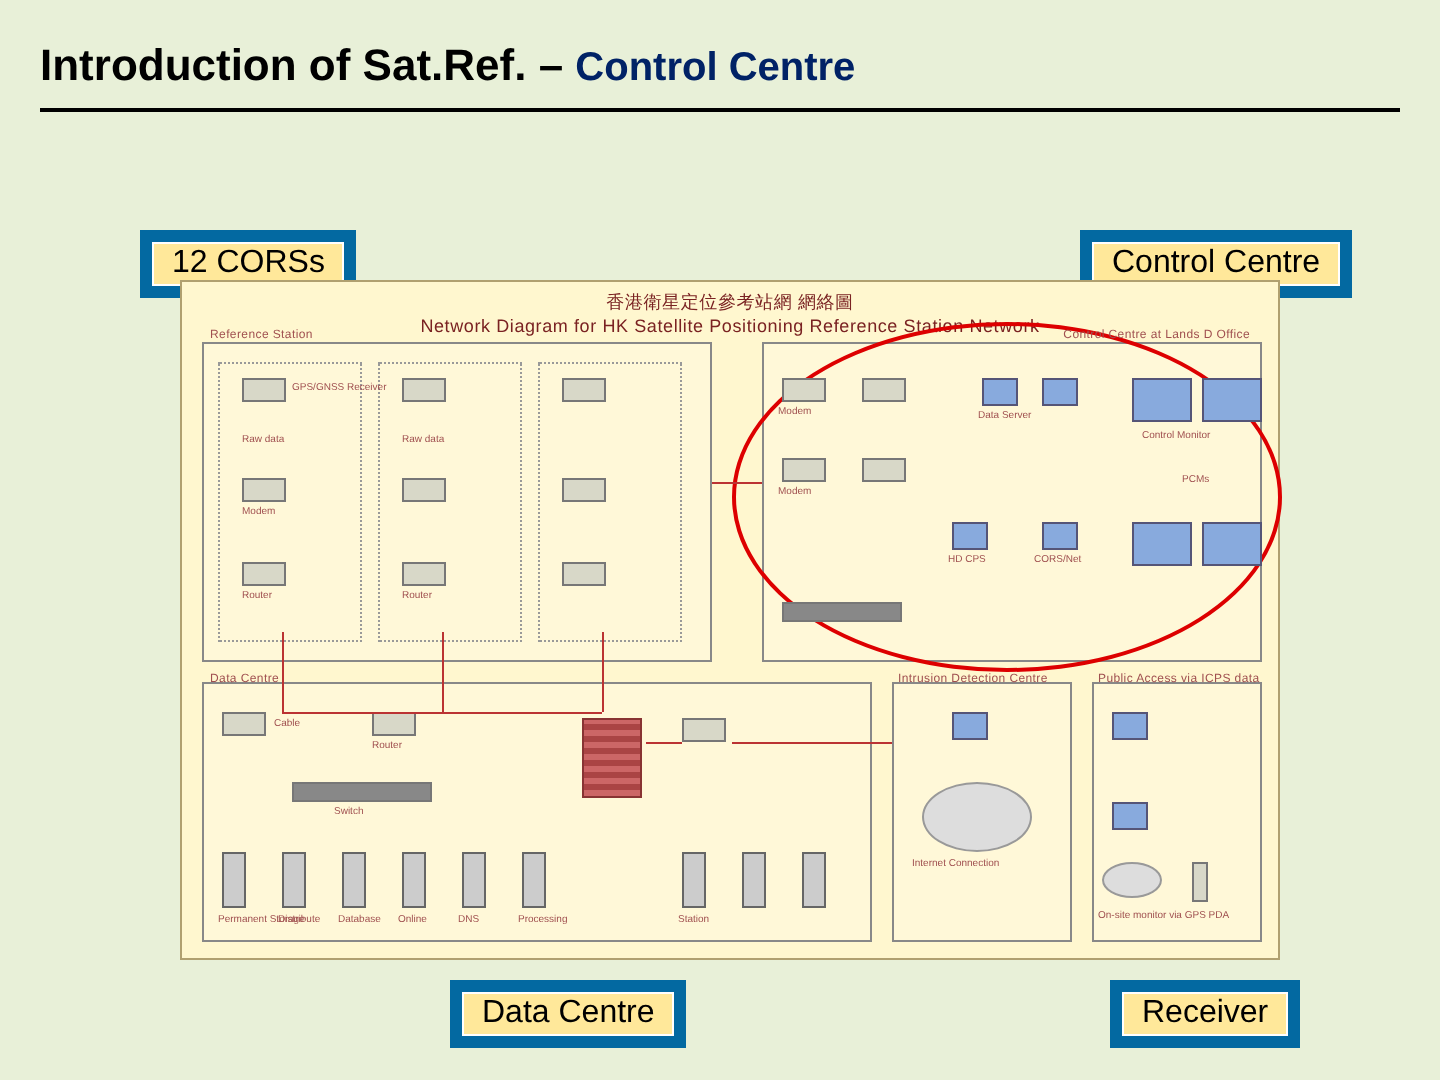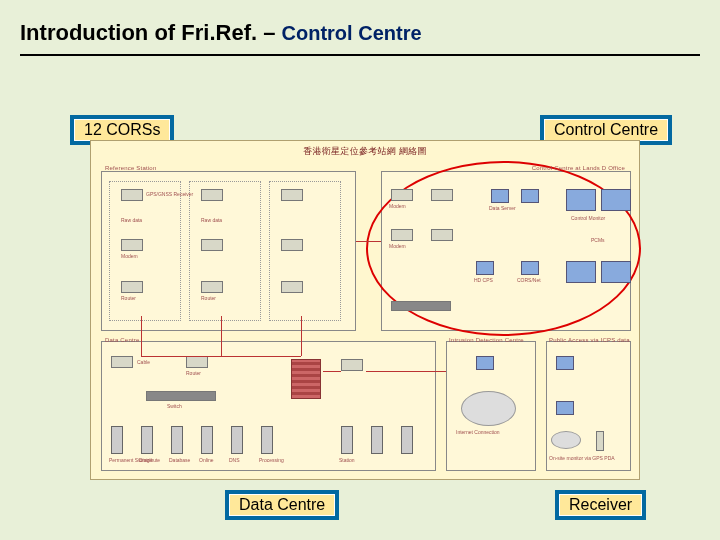--- a/index.html
+++ b/index.html
@@ -28,21 +28,21 @@
     position: absolute;
     top: 54px;
     left: 20px;
     width: 680px;
     height: 2px;
     background: #000;
   }
   .label-box {
     position: absolute;
     background: #ffe89a;
-    border: 4px solid #0369a1;
+    border: 6px solid #0369a1;
     padding: 2px 10px;
     font-size: 16px;
     color: #000;
     text-align: center;
     box-shadow: inset 0 0 0 1px #fff;
   }
   .lb-cors { top: 115px; left: 70px; }
   .lb-cc   { top: 115px; left: 540px; }
   .lb-dc   { top: 490px; left: 225px; }
   .lb-cl   { top: 490px; left: 555px; }
@@ -128,32 +128,33 @@
     position: absolute;
     font-size: 5px;
     color: #a05050;
     white-space: nowrap;
   }
 </style>
 </head>
 <body>
 
 <div class="title">
-  <span>Introduction of Fri.Ref. – </span><span class="title-sub">Control Centre</span>
+  <span>Introduction of Sat.Ref. – </span><span class="title-sub">Control Centre</span>
 </div>
 <div class="underline"></div>
 
 <div class="label-box lb-cors">12 CORSs</div>
 <div class="label-box lb-cc">Control Centre</div>
 <div class="label-box lb-dc">Data Centre</div>
 <div class="label-box lb-cl">Receiver</div>
 
 <div class="diagram">
   <div class="dtitle">
     <span>香港衛星定位參考站網 網絡圖</span><br>
+    <span>Network Diagram for HK Satellite Positioning Reference Station Network</span>
   </div>
 
   <div class="zone z-nw"></div>
   <div class="zone z-ne"></div>
   <div class="zone z-sw"></div>
   <div class="zone z-se1"></div>
   <div class="zone z-se2"></div>
   <div class="red-ring"></div>
 
   <div class="zlabel zl-nw">Reference Station</div>

